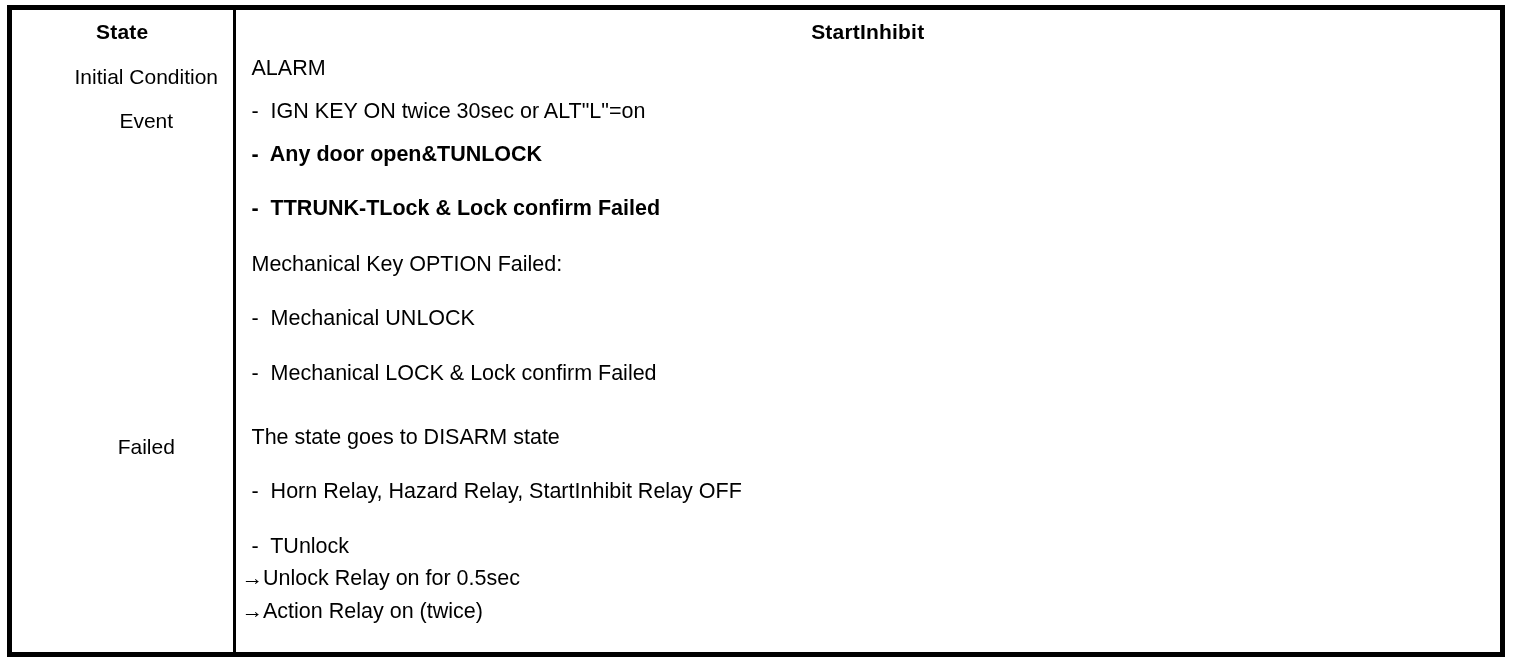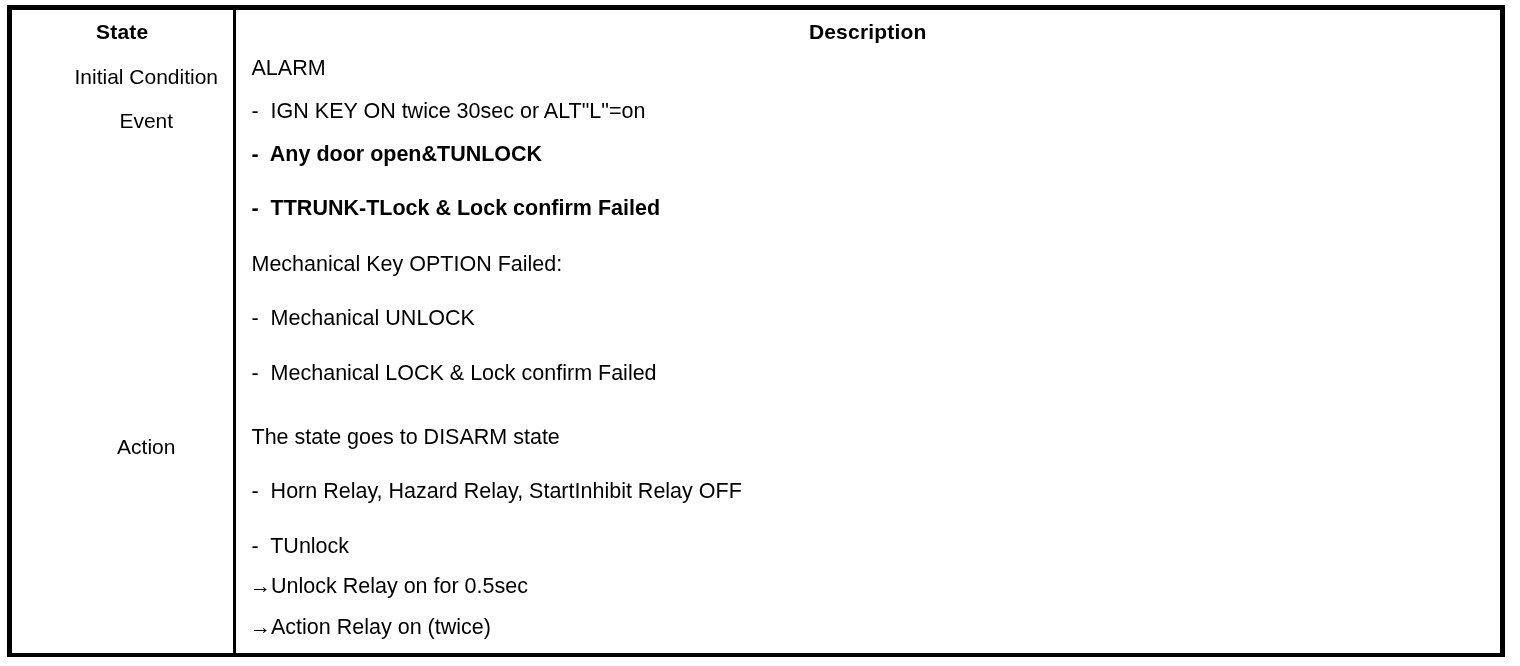--- a/index.html
+++ b/index.html
@@ -93,21 +93,21 @@
   }
   .desc-line {
     white-space: pre;
     margin: 0;
     padding-left: 16px;
   }
   .gap-lg { height: 26px; }
 
   .arrow-line {
     white-space: pre;
-    margin: 12px;
+    margin: 4px;
     padding-left: 2px;
   }
 </style>
 </head>
 <body>
 
 <div class="page">
 
   <div class="state-table">
     <table class="tbl">
@@ -115,21 +115,21 @@
         <col class="c-state">
         <col class="c-desc">
       </colgroup>
       <tbody>
 
         <tr class="row-header">
           <td class="state-cell hr-thin">
             <div class="hdr-text">State</div>
           </td>
           <td class="hr-thin">
-            <div class="hdr-text">Description</div>
+            <div class="hdr-text">StartInhibit</div>
           </td>
         </tr>
 
         <tr>
           <td class="state-cell hr-thin" style="height:43px;">
             <div class="state-label tight">Initial Condition</div>
           </td>
           <td class="desc-cell hr-thin">
             <p class="desc-line">ALARM</p>
           </td>
@@ -157,21 +157,21 @@
             <p class="desc-line">Mechanical Key OPTION Failed:</p>
             <div class="gap-lg"></div>
             <p class="desc-line">-  Mechanical UNLOCK</p>
             <div class="gap-lg"></div>
             <p class="desc-line">-  Mechanical LOCK &amp; Lock confirm Failed</p>
           </td>
         </tr>
 
         <tr>
           <td class="state-cell">
-            <div class="state-label">Action</div>
+            <div class="state-label">Failed</div>
           </td>
           <td class="desc-cell">
             <p class="desc-line">The state goes to DISARM state</p>
             <div class="gap-lg"></div>
             <p class="desc-line">-  Horn Relay, Hazard Relay, StartInhibit Relay OFF</p>
             <div class="gap-lg"></div>
             <p class="desc-line">-  TUnlock</p>
             <p class="arrow-line">→Unlock Relay on for 0.5sec</p>
             <p class="arrow-line">→Action Relay on (twice)</p>
           </td>

